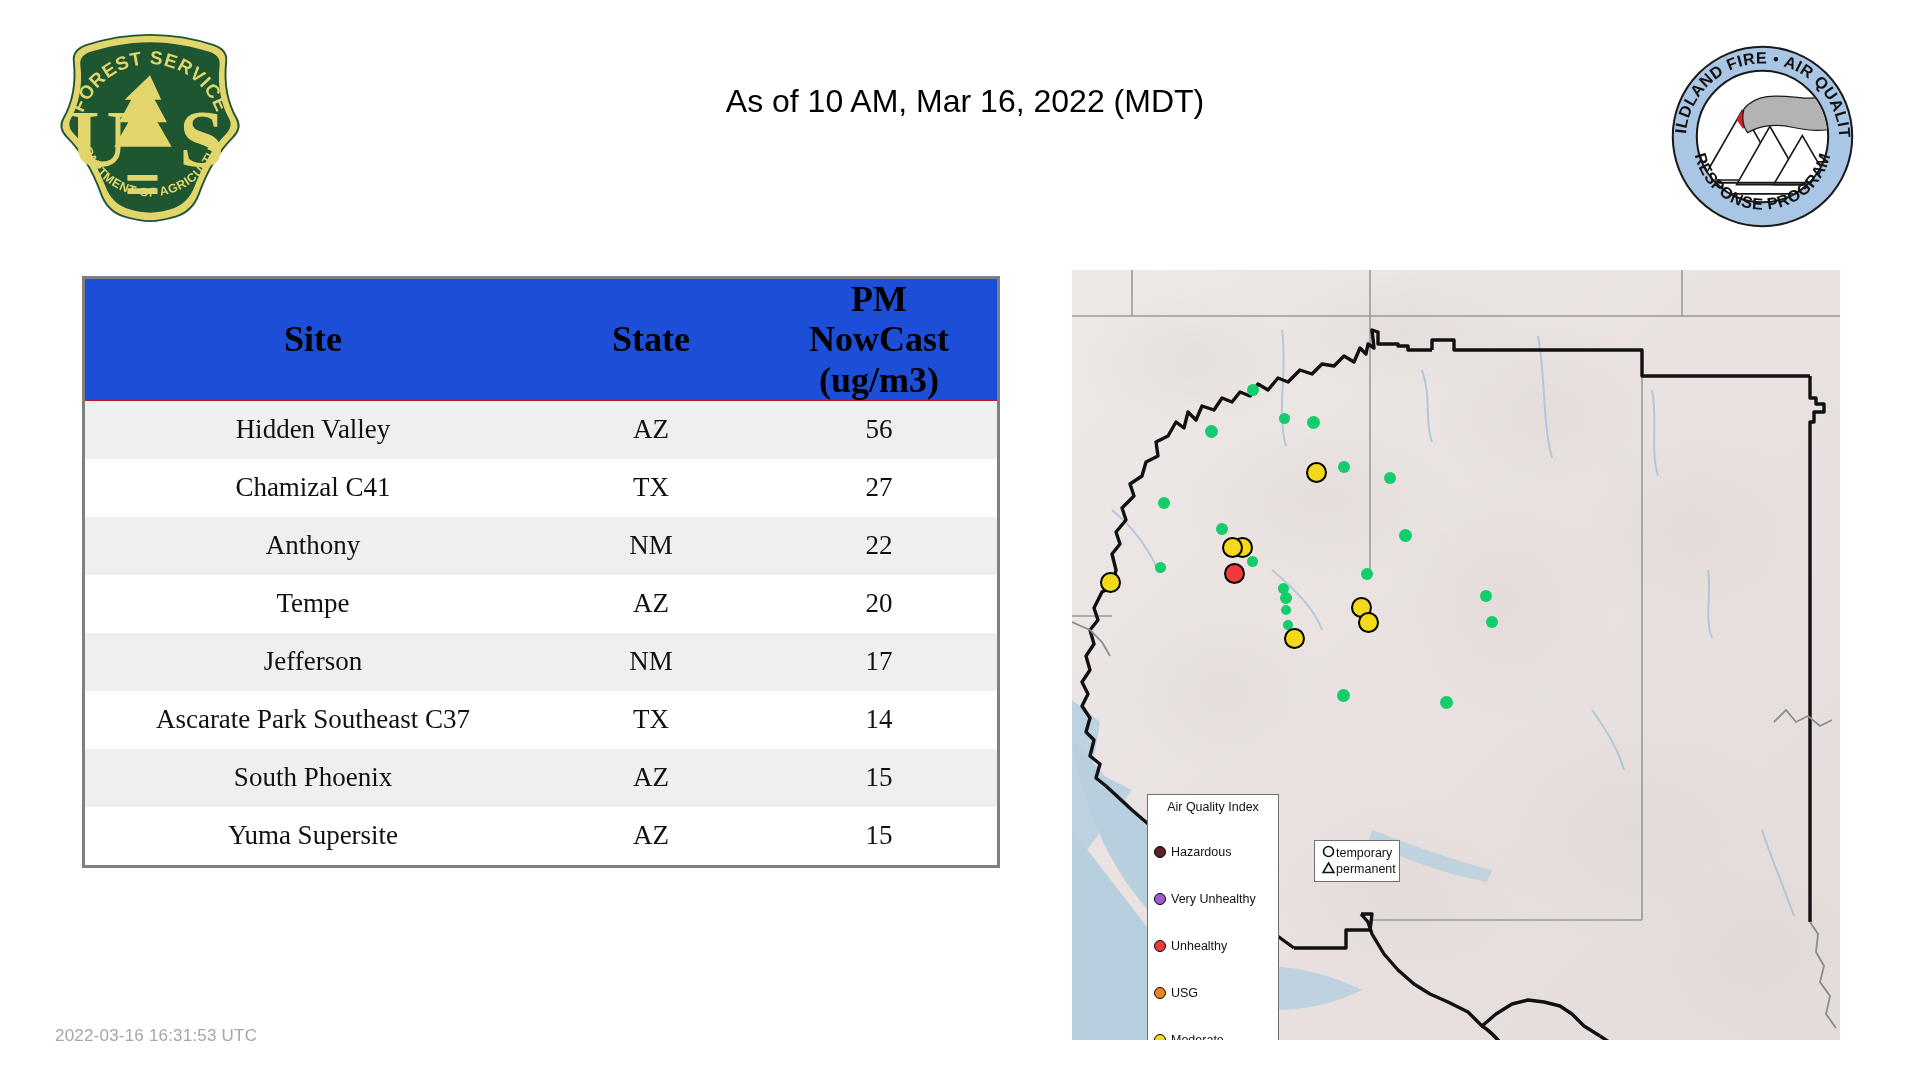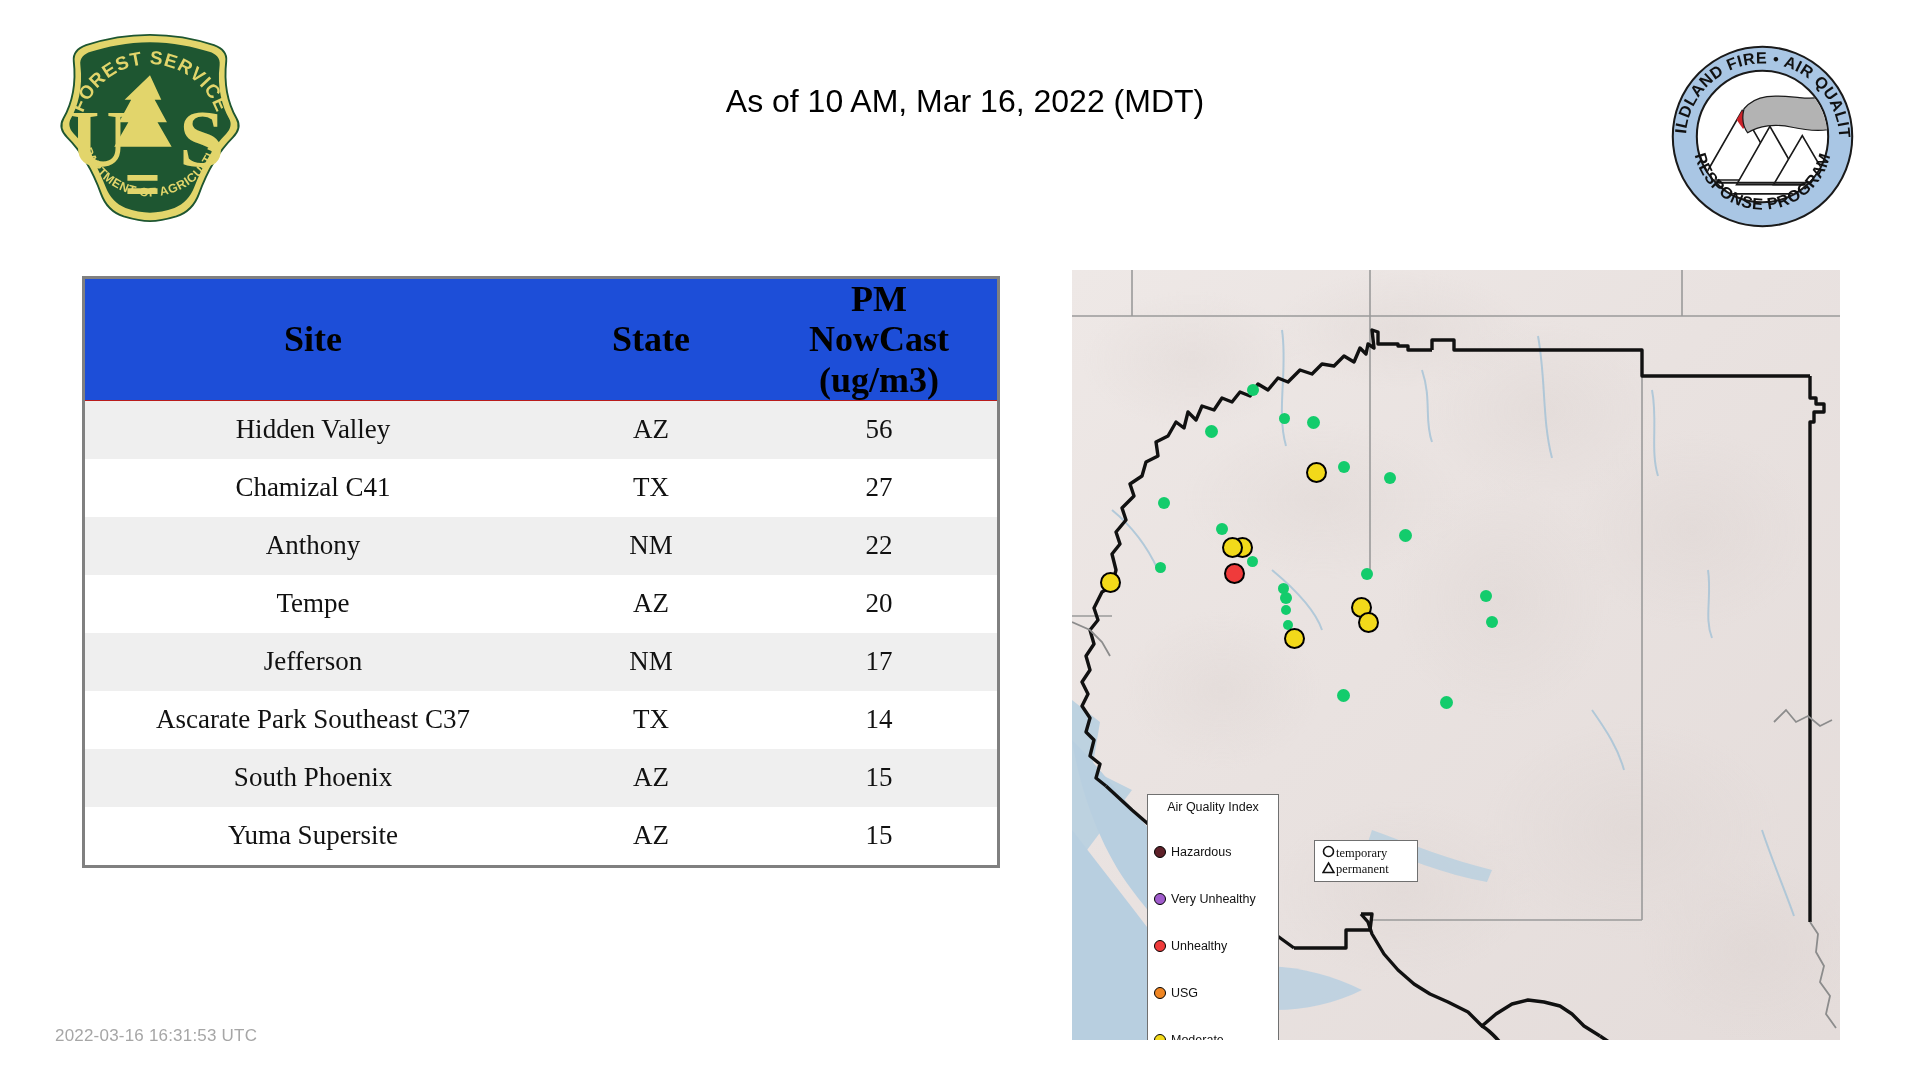--- a/index.html
+++ b/index.html
@@ -149,23 +149,22 @@
     border-radius: 50%;
     border: 1.4px solid #000000;
     box-sizing: border-box;
     margin-right: 5px;
     flex: 0 0 auto;
   }
   .legend-label { font-size: 12.5px; line-height: 13px; }
 
   #site-type-legend {
     left: 242px; top: 570px;
-    width: 104px;
+    width: 86px;
     padding: 4px 5px;
-    font-family: Liberation Serif, serif;
   }
   .st-row { display: flex; align-items: center; height: 16px; }
   .st-glyph { width: 16px; flex: 0 0 auto; text-align: center; }
   .st-label { font-size: 12.5px; line-height: 14px; }
 
   .marker {
     position: absolute;
     border-radius: 50%;
     border: 2.2px solid #000000;
     box-sizing: border-box;

